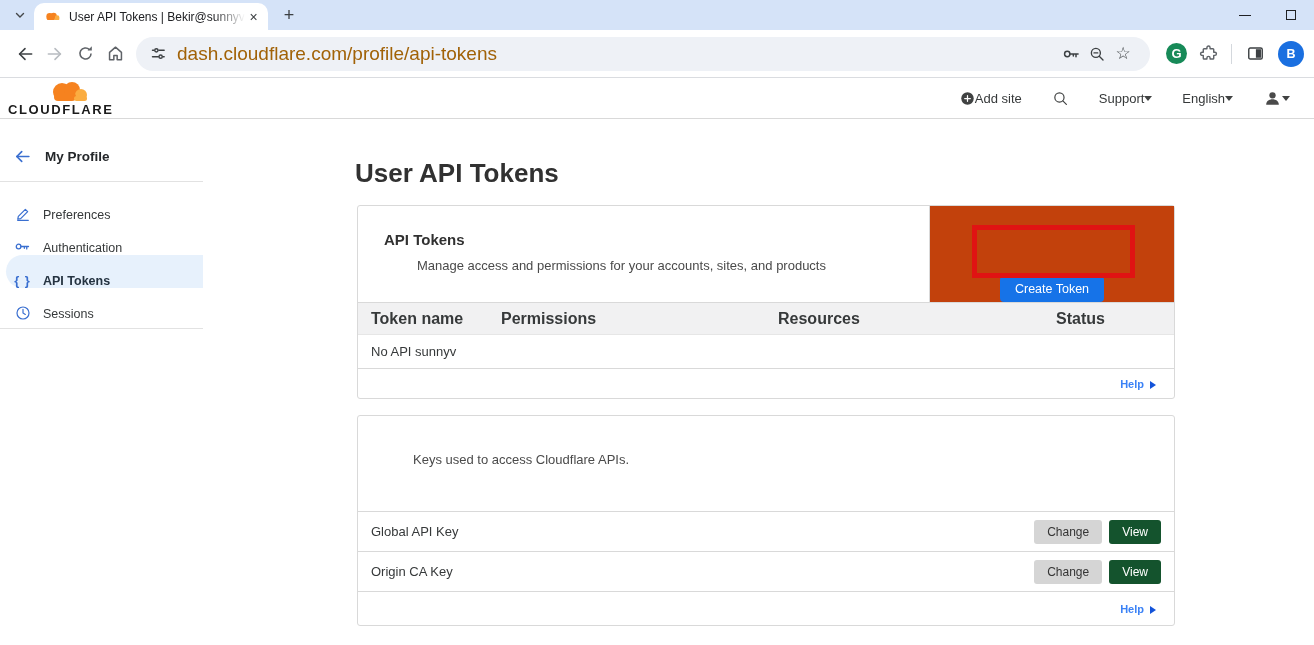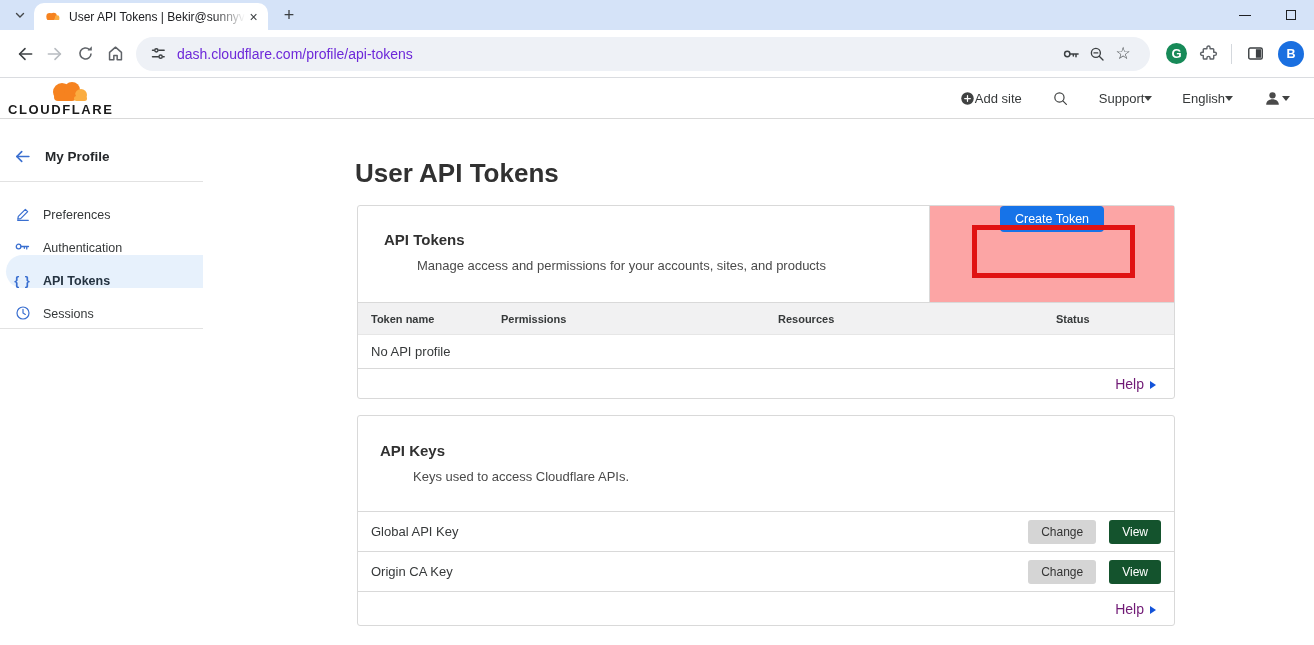--- a/index.html
+++ b/index.html
@@ -18,21 +18,21 @@
   .win-controls { margin-left:auto; display:flex; align-items:center; height:30px; }
   .win-btn { width:46px; height:30px; display:flex; align-items:center; justify-content:center; }
   .glyph-min { width:12px; height:0; border-top:1.6px solid #202124; }
   .glyph-max { width:10px; height:10px; border:1.6px solid #202124; }
 
   
   .toolbar { position:absolute; left:0; top:30px; width:1314px; height:48px; background:#ffffff; border-bottom:1px solid #dadce0; display:flex; align-items:center; padding:0 10px; }
   .tb-btn { width:30px; height:30px; display:flex; align-items:center; justify-content:center; color:#5f6368; flex:0 0 auto; }
   .tb-btn.disabled { color:#b8bcc1; }
   .omnibox { flex:1; height:34px; background:#eef1f6; border-radius:17px; margin:0 10px 0 6px; display:flex; align-items:center; padding:0 14px; min-width:0; }
-  .omni-url { font-size:14px; color:#6d28d9; margin-left:10px; white-space:nowrap; }
+  .omni-url { font-size:19px; color:#a16207; margin-left:10px; white-space:nowrap; }
   .omni-spacer { flex:1; }
   .omni-ic { width:26px; height:26px; display:flex; align-items:center; justify-content:center; color:#3c4043; }
   .star-glyph { font-size:17px; line-height:1; color:#3c4043; }
   .gram { width:21px; height:21px; border-radius:50%; background:#178a58; color:#fff; font-size:13px; font-weight:bold; display:flex; align-items:center; justify-content:center; margin:0 6px; }
   .tb-divider { width:1px; height:20px; background:#d4d8dd; margin:0 8px; }
   .avatar { width:26px; height:26px; border-radius:50%; background:#1a6fe0; color:#fff; font-size:12.5px; font-weight:bold; display:flex; align-items:center; justify-content:center; margin-left:8px; }
 
   
   .cf-header { position:absolute; left:0; top:79px; width:1314px; height:40px; background:#fff; border-bottom:1px solid #d9d9d9; display:flex; align-items:center; }
   .cf-logo { display:flex; flex-direction:column; margin-left:8px; }
@@ -60,34 +60,34 @@
   .page-title { position:absolute; left:152px; top:26px; font-size:26px; font-weight:600; color:#313131; }
 
   .card { position:absolute; left:154px; width:818px; border:1px solid #d9d9d9; border-radius:3px; background:#fff; }
   .card1 { top:73px; height:194px; }
   .card2 { top:283px; height:211px; }
 
   .card1-top { height:96px; display:flex; }
   .card1-left { flex:1; padding:25px 0 0 26px; }
   .card-title { font-size:15px; font-weight:bold; color:#313131; }
   .card-desc { font-size:13px; color:#4a4a4a; margin-top:10px;margin-left:33px; }
-  .card1-panel { width:245px; background:#fca5a5; border-left:1px solid #d9d9d9; display:flex; align-items:flex-start; justify-content:center; }
+  .card1-panel { width:245px; background:#c2410c; border-left:1px solid #d9d9d9; display:flex; align-items:flex-end; justify-content:center; }
   .btn-primary { background:#1673e8; color:#fff; font-size:12.5px; border:none; border-radius:4px; padding:6px 15px; font-family:inherit; }
 
-  .tbl-header { height:32px; background:#f1f1f2; border-top:1px solid #d9d9d9; display:grid; grid-template-columns:130px 277px 278px auto; align-items:center; padding-left:13px; font-size:11px; font-weight:bold; color:#36393a; }
+  .tbl-header { height:32px; background:#f1f1f2; border-top:1px solid #d9d9d9; display:grid; grid-template-columns:130px 277px 278px auto; align-items:center; padding-left:13px; font-size:16px; font-weight:bold; color:#36393a; }
   .tbl-row { height:34px; display:flex; align-items:center; padding-left:13px; font-size:13px; color:#36393a; border-top:1px solid #e6e6e6; }
   .card-footer { border-top:1px solid #d9d9d9; display:flex; align-items:center; justify-content:flex-end; padding-right:18px; }
   .card1 .card-footer { height:31px; }
   .card2 .card-footer { height:35px; }
-  .help-link { display:flex; align-items:center; font-size:14px; color:#701a75; }
+  .help-link { display:flex; align-items:center; font-size:11px; color:#3b82f6;font-weight:bold; }
   .help-tri { width:0; height:0; border-top:4.5px solid transparent; border-bottom:4.5px solid transparent; border-left:6px solid #1353d9; margin-left:6px; margin-top:1px; }
 
   .card2-top { height:95px; padding:26px 0 0 22px; }
   .key-row { height:40px; border-top:1px solid #d9d9d9; display:flex; align-items:center; padding:0 13px; font-size:13px; color:#36393a; }
-  .key-actions { margin-left:auto; display:flex; gap:13px; }
+  .key-actions { margin-left:auto; display:flex; gap:7px; }
   .btn-change { background:#d5d5d5; color:#343434; font-size:12px; border:none; border-radius:3px; padding:5px 13px; font-family:inherit; }
   .btn-view { background:#14532d; color:#fff; font-size:12px; border:none; border-radius:3px; padding:5px 13px; font-family:inherit; }
 
   .red-annotation { position:absolute; left:972px; top:225px; width:163px; height:53px; border:5px solid #e01313; z-index:10; }
 </style>
 </head>
 <body>
 
 <div class="titlebar">
   <div class="tabsearch">
@@ -308,33 +308,32 @@
         <button class="btn-primary">Create Token</button>
       </div>
     </div>
     <div class="tbl-header">
       <span>Token name</span>
       <span>Permissions</span>
       <span>Resources</span>
       <span>Status</span>
     </div>
     <div class="tbl-row">
-      <span>No API profile</span>
+      <span>No API sunnyv</span>
     </div>
     <div class="card-footer">
       <span class="help-link">
         <span>Help</span>
         <span class="help-tri"></span>
       </span>
     </div>
   </div>
 
   <div class="card card2">
     <div class="card2-top">
-      <div class="card-title">API Keys</div>
       <div class="card-desc">Keys used to access Cloudflare APIs.</div>
     </div>
     <div class="key-row">
       <span>Global API Key</span>
       <span class="key-actions">
         <button class="btn-change">Change</button>
         <button class="btn-view">View</button>
       </span>
     </div>
     <div class="key-row">

